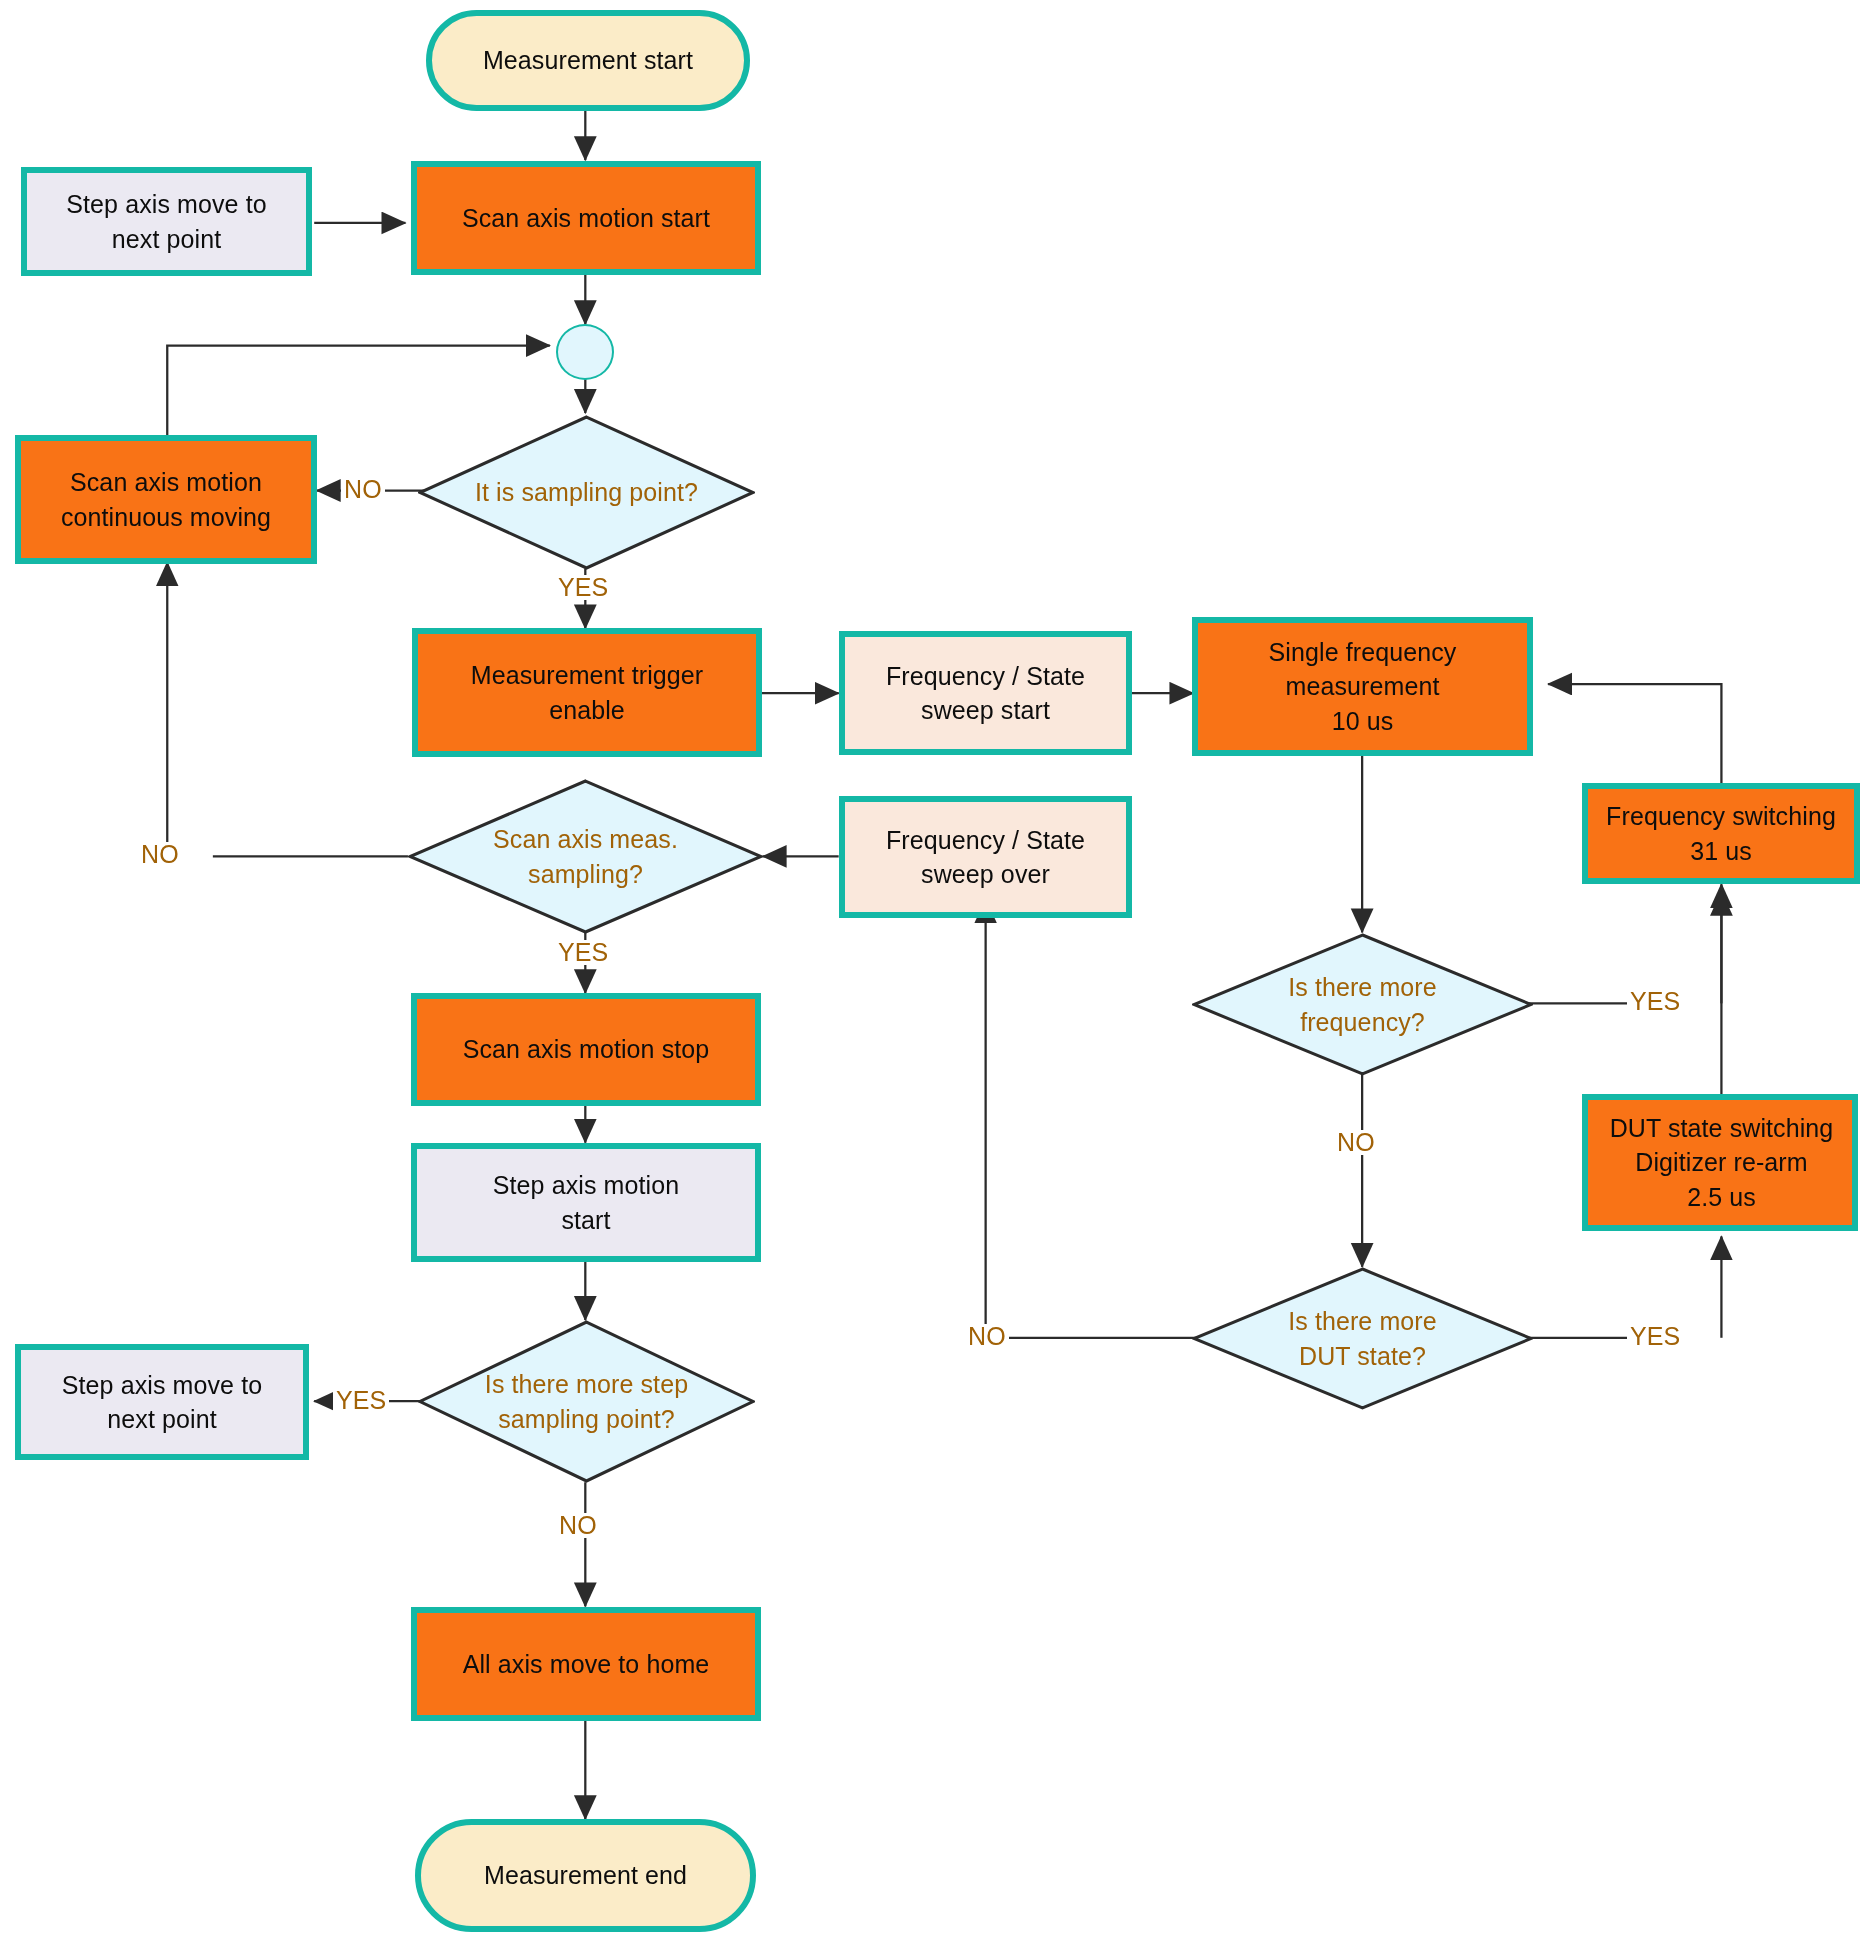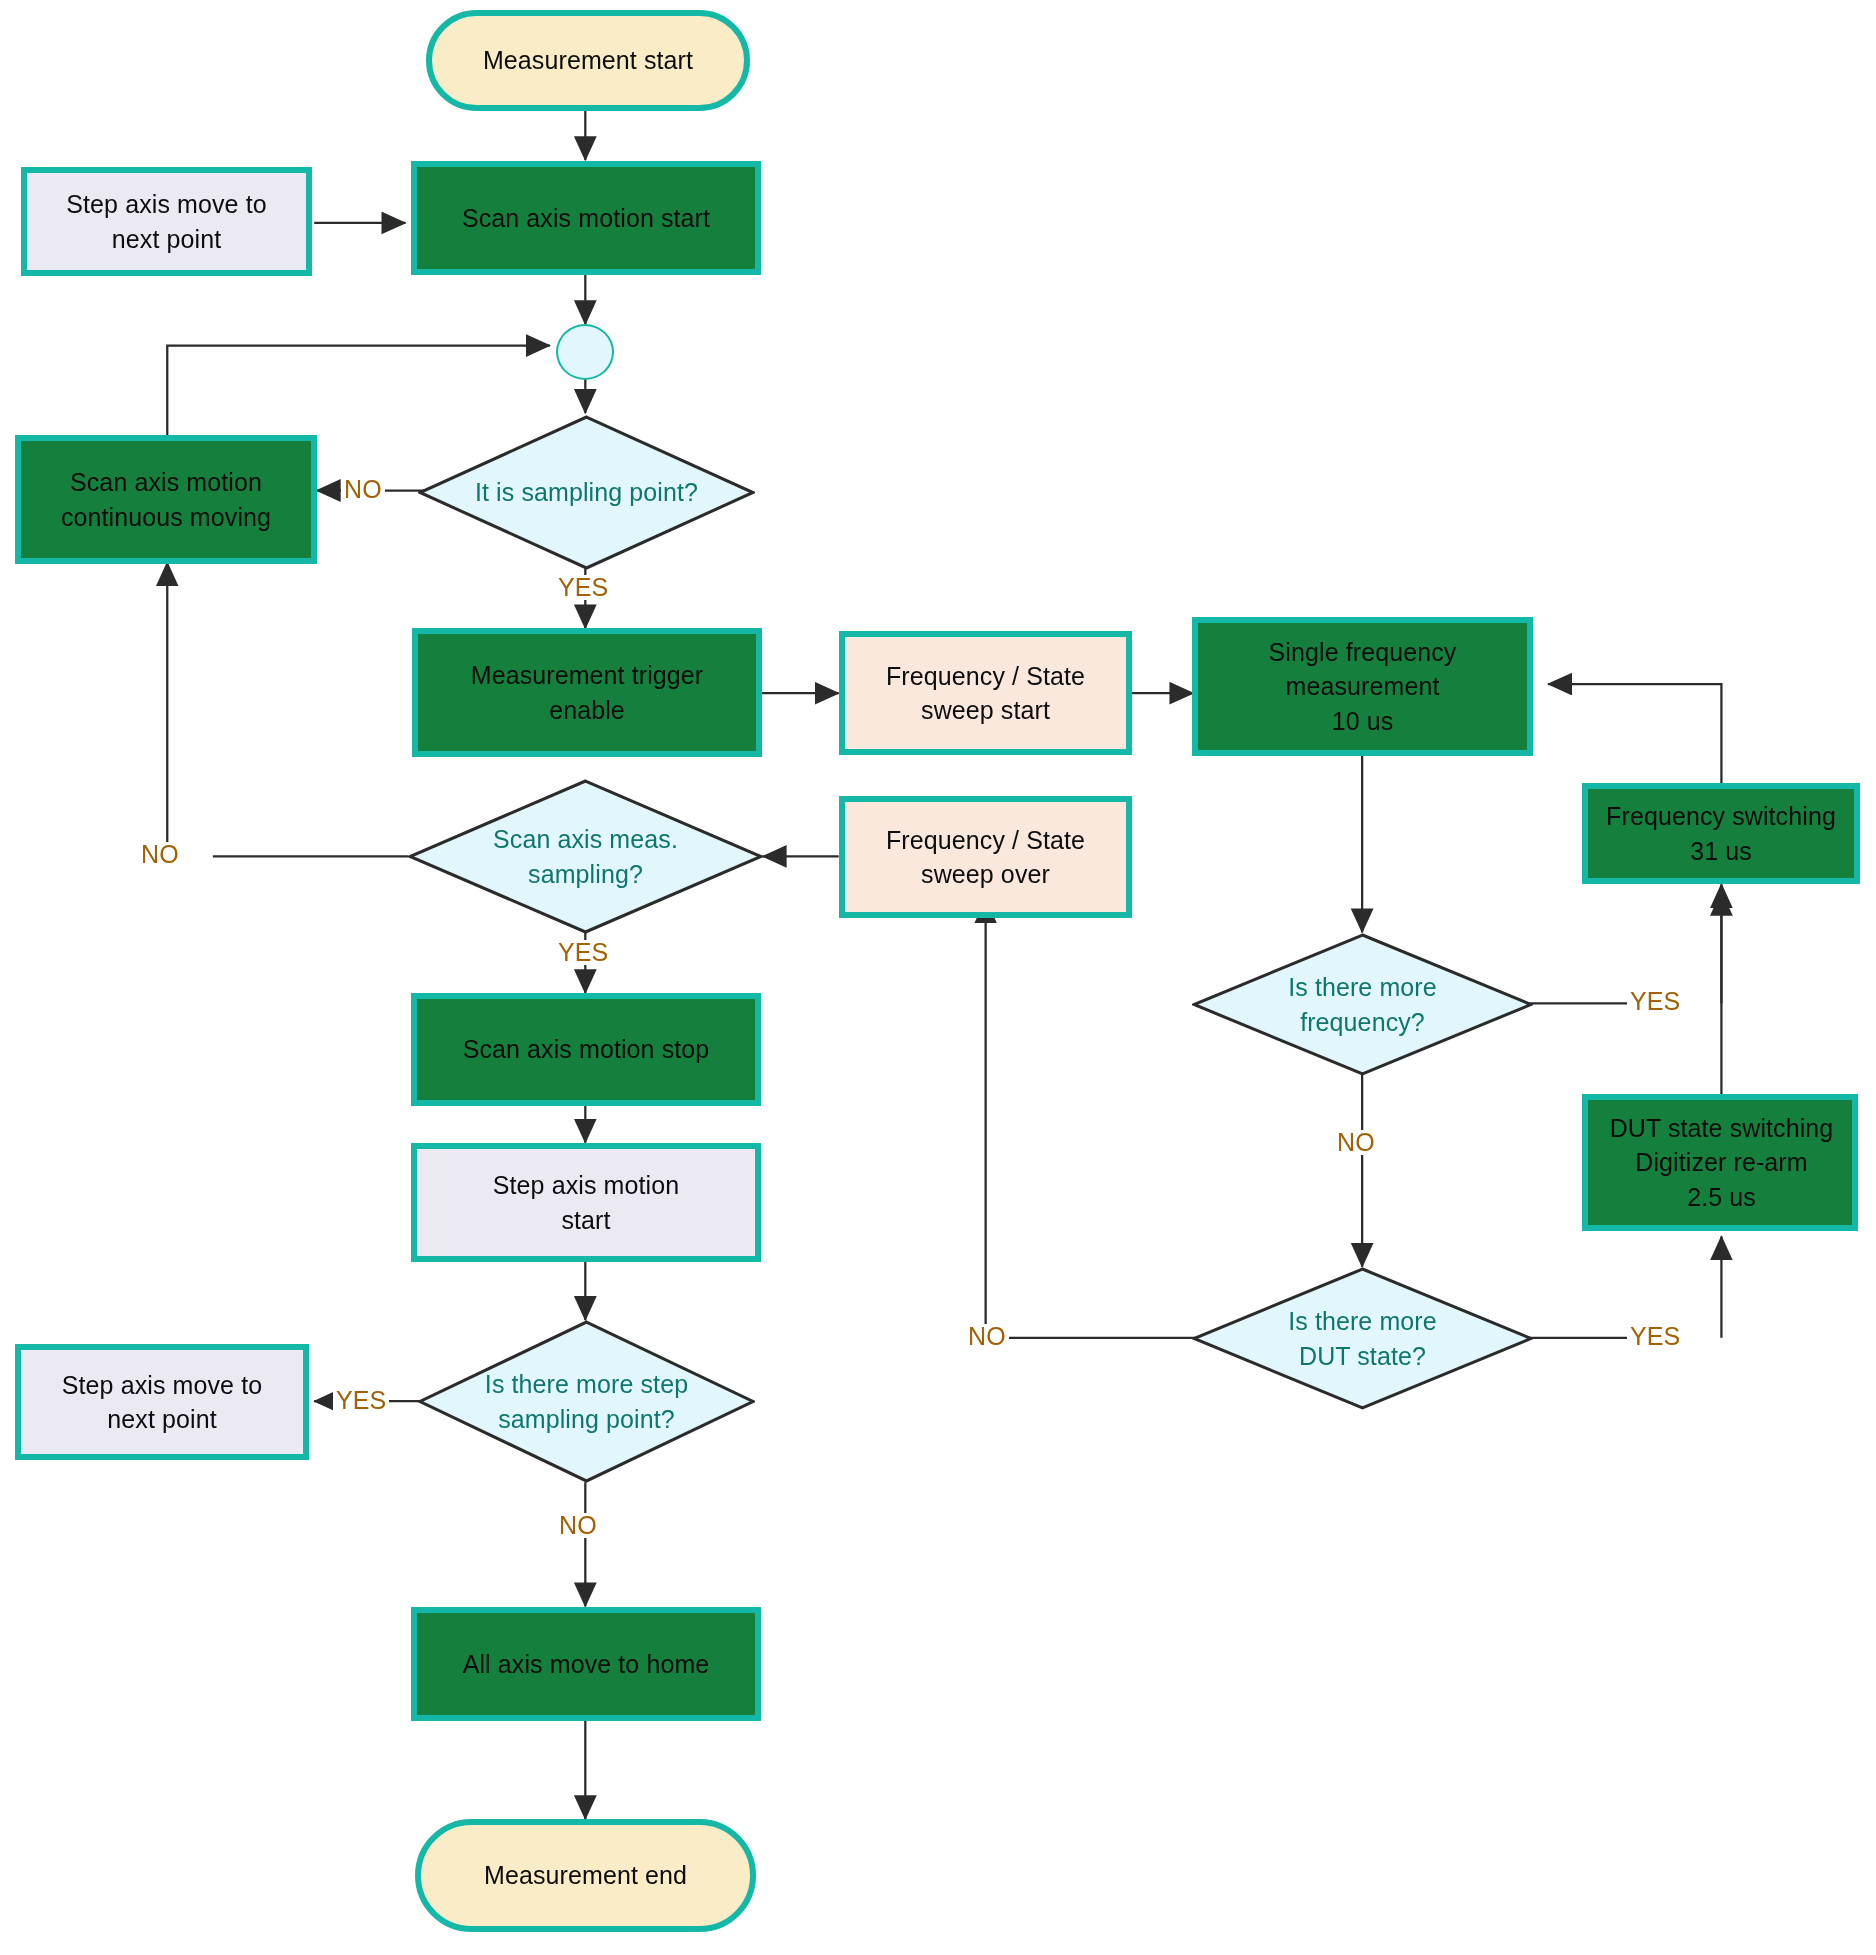--- a/index.html
+++ b/index.html
@@ -33,21 +33,21 @@
     justify-content: center;
     text-align: center;
     border: 6px solid #14b8a6;
     color: #0d0d0d;
     font-size: 25px;
     line-height: 1.38;
     letter-spacing: 0.1px;
     white-space: pre-line;
     padding: 2px 5px;
   }
-  .node.process   { background: #15803d; }
+  .node.process   { background: #f97316; }
   .node.peach     { background: #fae8dc; }
   .node.lavender  { background: #ebe9f2; }
   .node.terminal  {
     background: #fbecc8;
     border-radius: 5068px;
   }
   .node.connector {
     border-radius: 50%;
     background: #e1f6fd;
     border-width: 2.5px;
@@ -62,21 +62,21 @@
     position: absolute;
     left: 0; top: 0;
     width: 100%; height: 100%;
   }
   .diamond-label {
     position: relative;
     z-index: 2;
     text-align: center;
     font-size: 25px;
     line-height: 1.38;
-    color: #0f766e;
+    color: #a16207;
     white-space: pre-line;
     letter-spacing: 0.1px;
   }
   .edge-label {
     position: absolute;
     font-size: 25px;
     color: #a16207;
     background: #ffffff;
     padding: 0 3px;
     line-height: 1;

